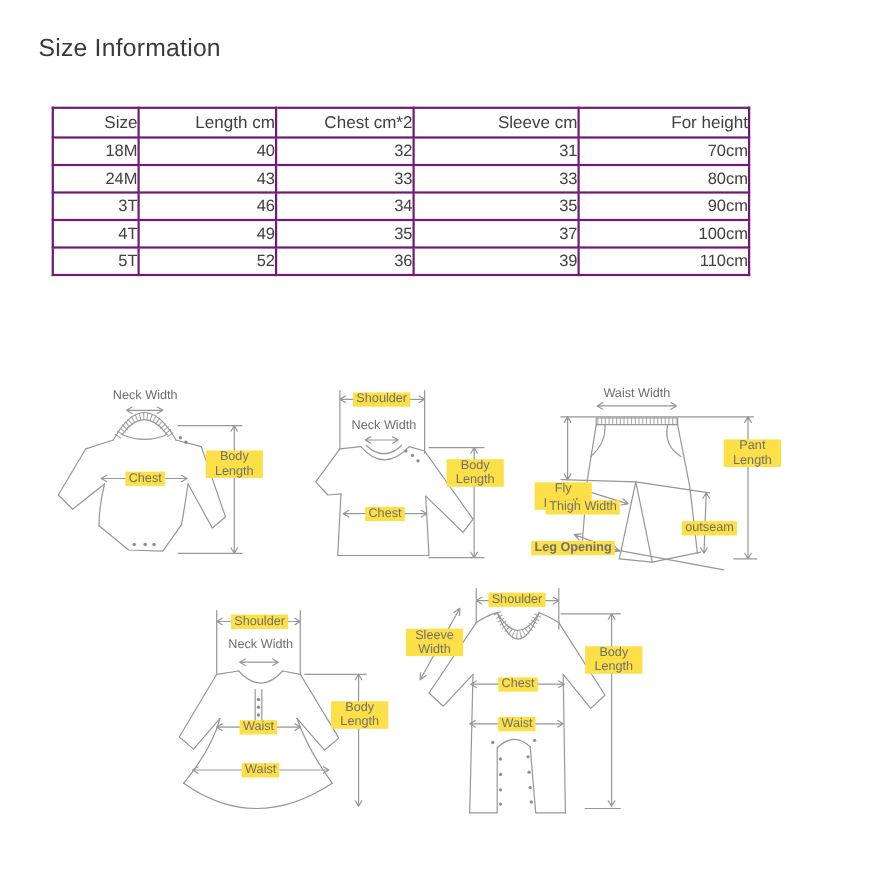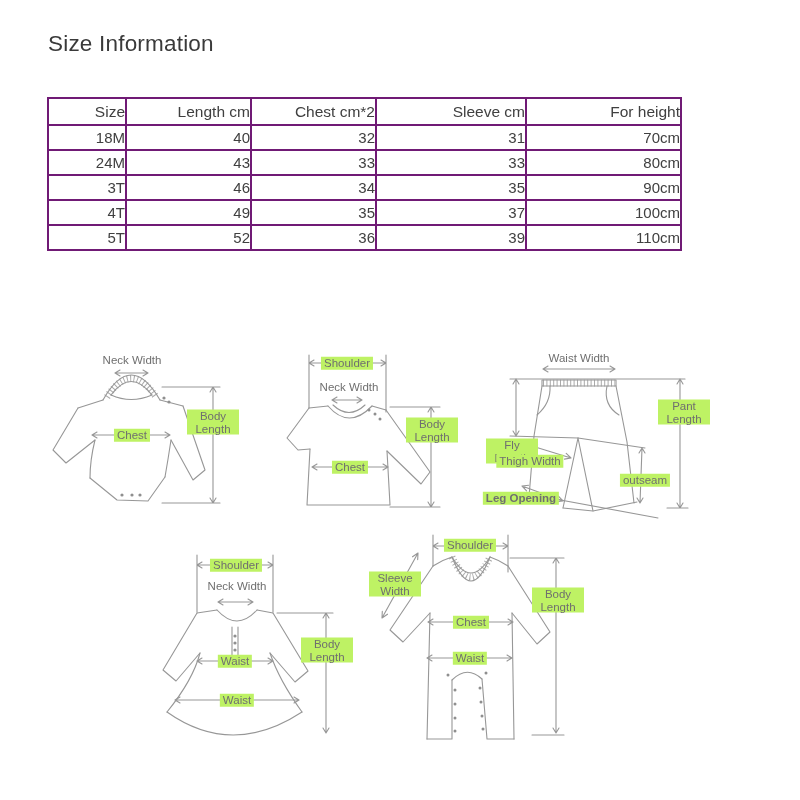--- a/index.html
+++ b/index.html
@@ -1,21 +1,21 @@
 <!DOCTYPE html>
 <html><head>
 <meta charset="utf-8">
 <style>
   html,body{margin:0;padding:0;}
   body{
     width:800px;height:800px;position:relative;background:#ffffff;
     font-family:"Liberation Sans","DejaVu Sans",sans-serif;overflow:hidden;
   }
   .page-title{
-    position:absolute;left:48px;top:31px;font-size:22.5px;color:#3a3a3a;
+    position:absolute;left:35px;top:31px;font-size:22.5px;color:#3a3a3a;
     letter-spacing:.2px;
   }
   table.size-table{
     position:absolute;left:47px;top:97px;width:633px;border-collapse:collapse;
     table-layout:fixed;color:#404040;font-size:15px;
   }
   table.size-table th,table.size-table td{
     border:2px solid #701a75;text-align:right;font-weight:normal;
     padding:0;overflow:hidden;white-space:nowrap;
   }
@@ -27,21 +27,21 @@
   }
   .diagram{position:absolute;}
   .diagram svg{position:absolute;left:0;top:0;}
   .diagram svg path{stroke:#979797;fill:none;stroke-width:1.1;stroke-linecap:round;stroke-linejoin:round;}
   .diagram svg path.rib{stroke:#ababab;stroke-width:7;stroke-dasharray:1 2.4;stroke-linecap:butt;}
   .diagram svg circle{fill:#8f8f8f;stroke:none;}
   .lbl{
     position:absolute;transform:translate(-50%,-50%);font-size:11.5px;
     line-height:12.5px;color:#6f6f6f;white-space:nowrap;text-align:center;z-index:2;
   }
-  .lbl.bg{background:#bef264;padding:0 3px;}
+  .lbl.bg{background:#fde047;padding:0 3px;}
   .lbl.wrap{white-space:normal;width:46px;}
 </style>
 </head>
 <body>
 
 <div class="page-title">Size Information</div>
 
 <table class="size-table">
   <colgroup>
       <col style="width:78px">

